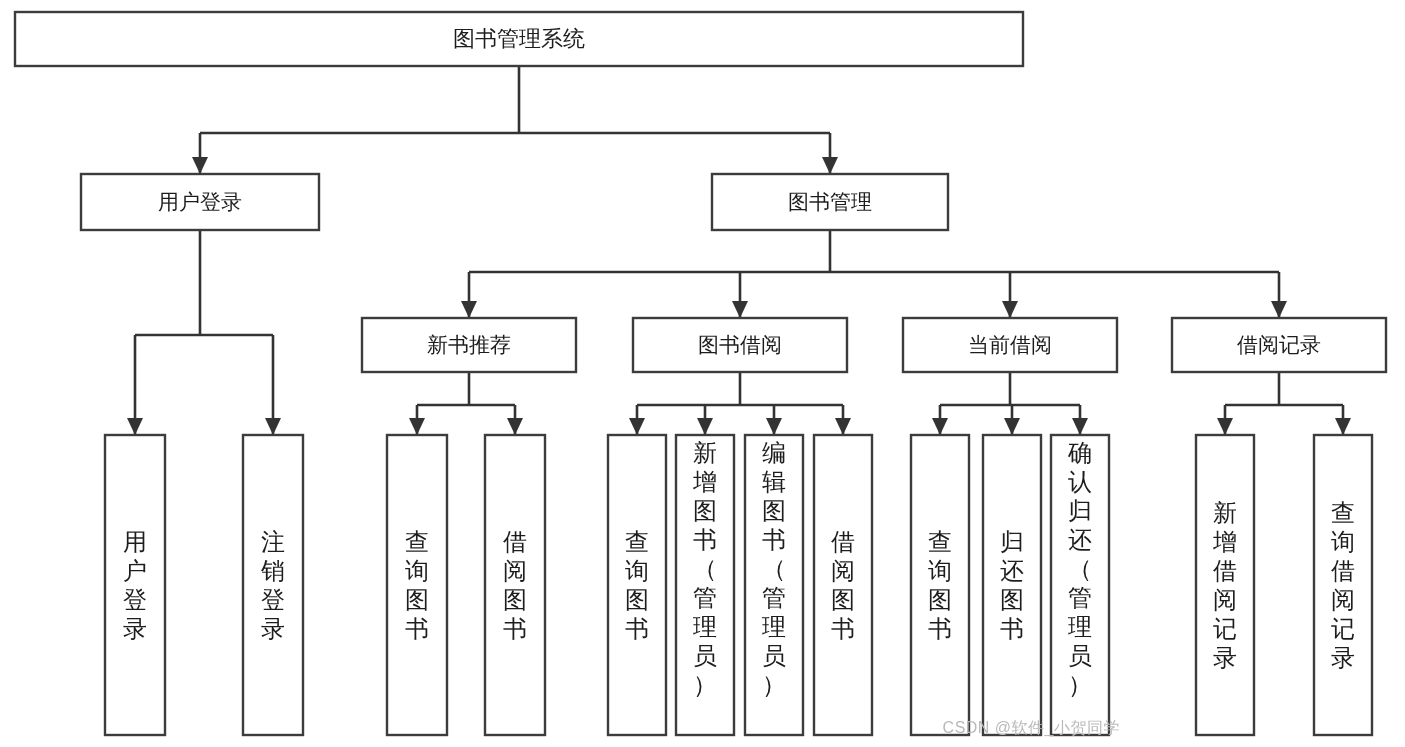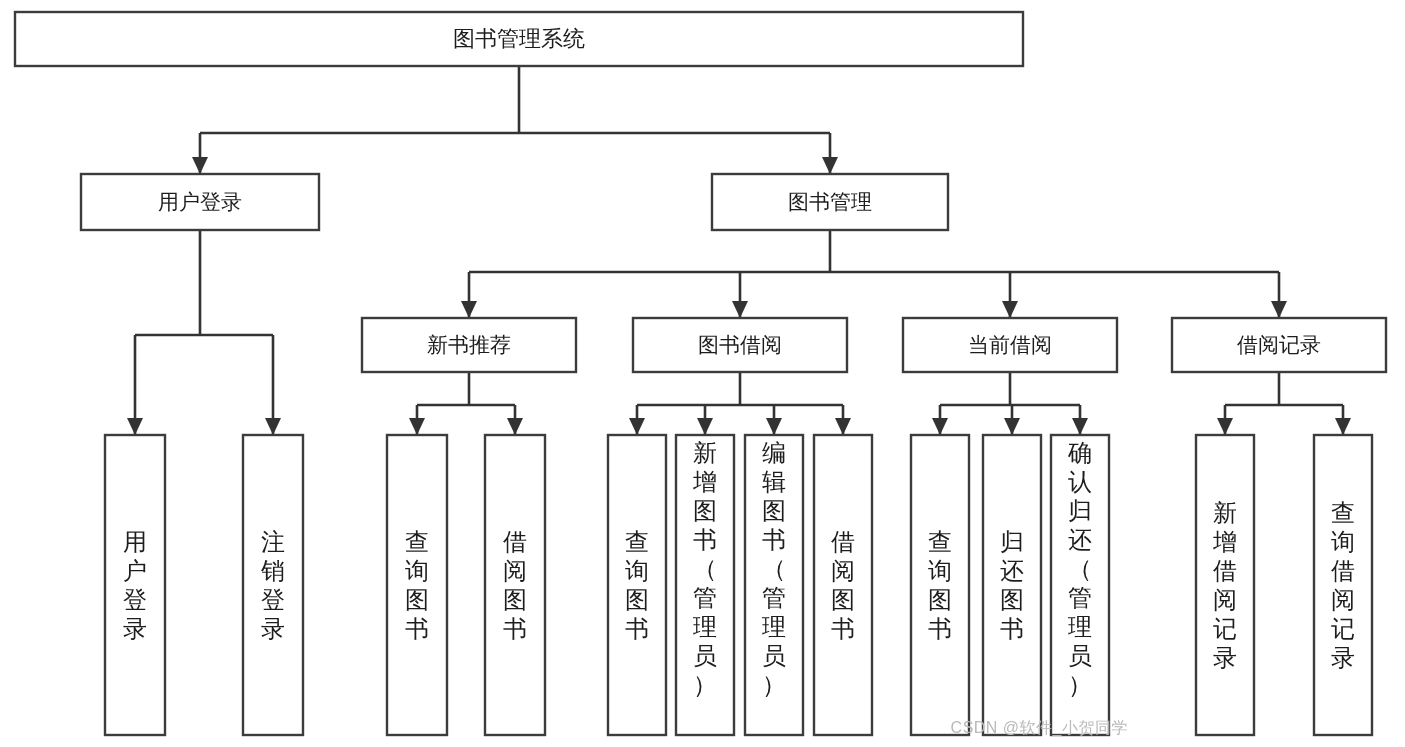--- a/index.html
+++ b/index.html
@@ -54,21 +54,21 @@
     font-size: 22px;
   }
   .leaf-label-v {
     font-family: "Liberation Sans", "DejaVu Sans", sans-serif;
     font-size: 24px;
     fill: #1d1d1d;
     text-anchor: middle;
   }
   .watermark {
     position: absolute;
-    right: 0;
+    right: 8px;
     bottom: 8px;
     font-family: "Liberation Sans", "DejaVu Sans", sans-serif;
     font-size: 16px;
     color: #b9b9b9;
     letter-spacing: 0.5px;
     white-space: nowrap;
     user-select: none;
   }
 </style>
 </head>

